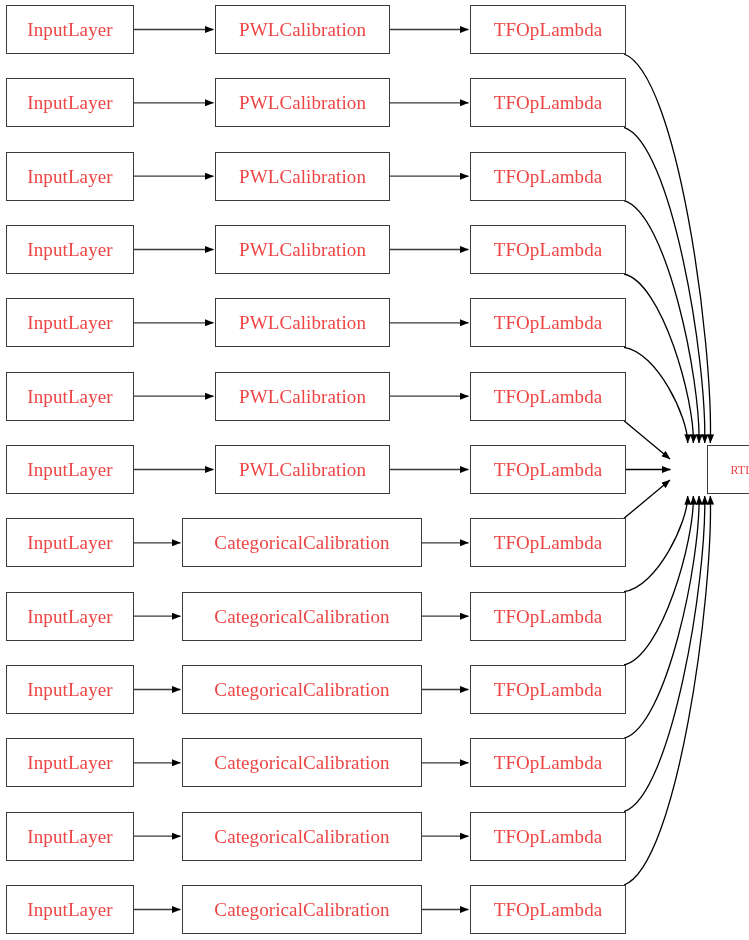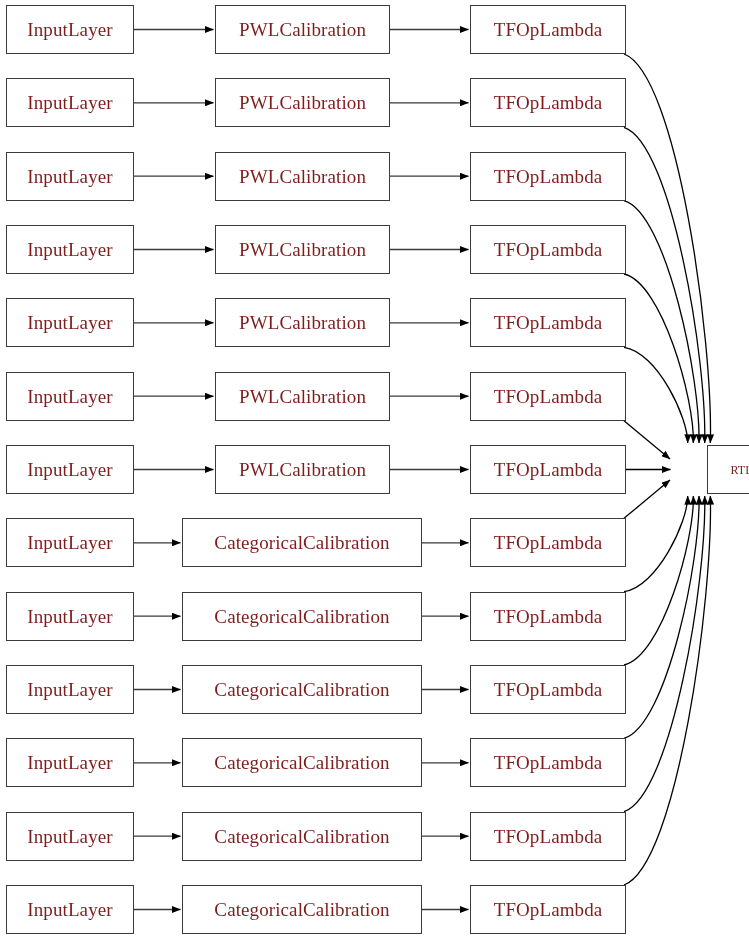--- a/index.html
+++ b/index.html
@@ -26,21 +26,21 @@
     pointer-events: none;
   }
   .node {
     position: absolute;
     box-sizing: border-box;
     border: 1px solid #3b3b3b;
     background: #ffffff;
     display: flex;
     align-items: center;
     justify-content: center;
-    color: #7f1d1d;
+    color: #ef4444;
     font-size: 19px;
     line-height: 1;
     letter-spacing: 0.1px;
     white-space: nowrap;
     z-index: 2;
   }
   .node-label {
     display: block;
   }
 </style>

